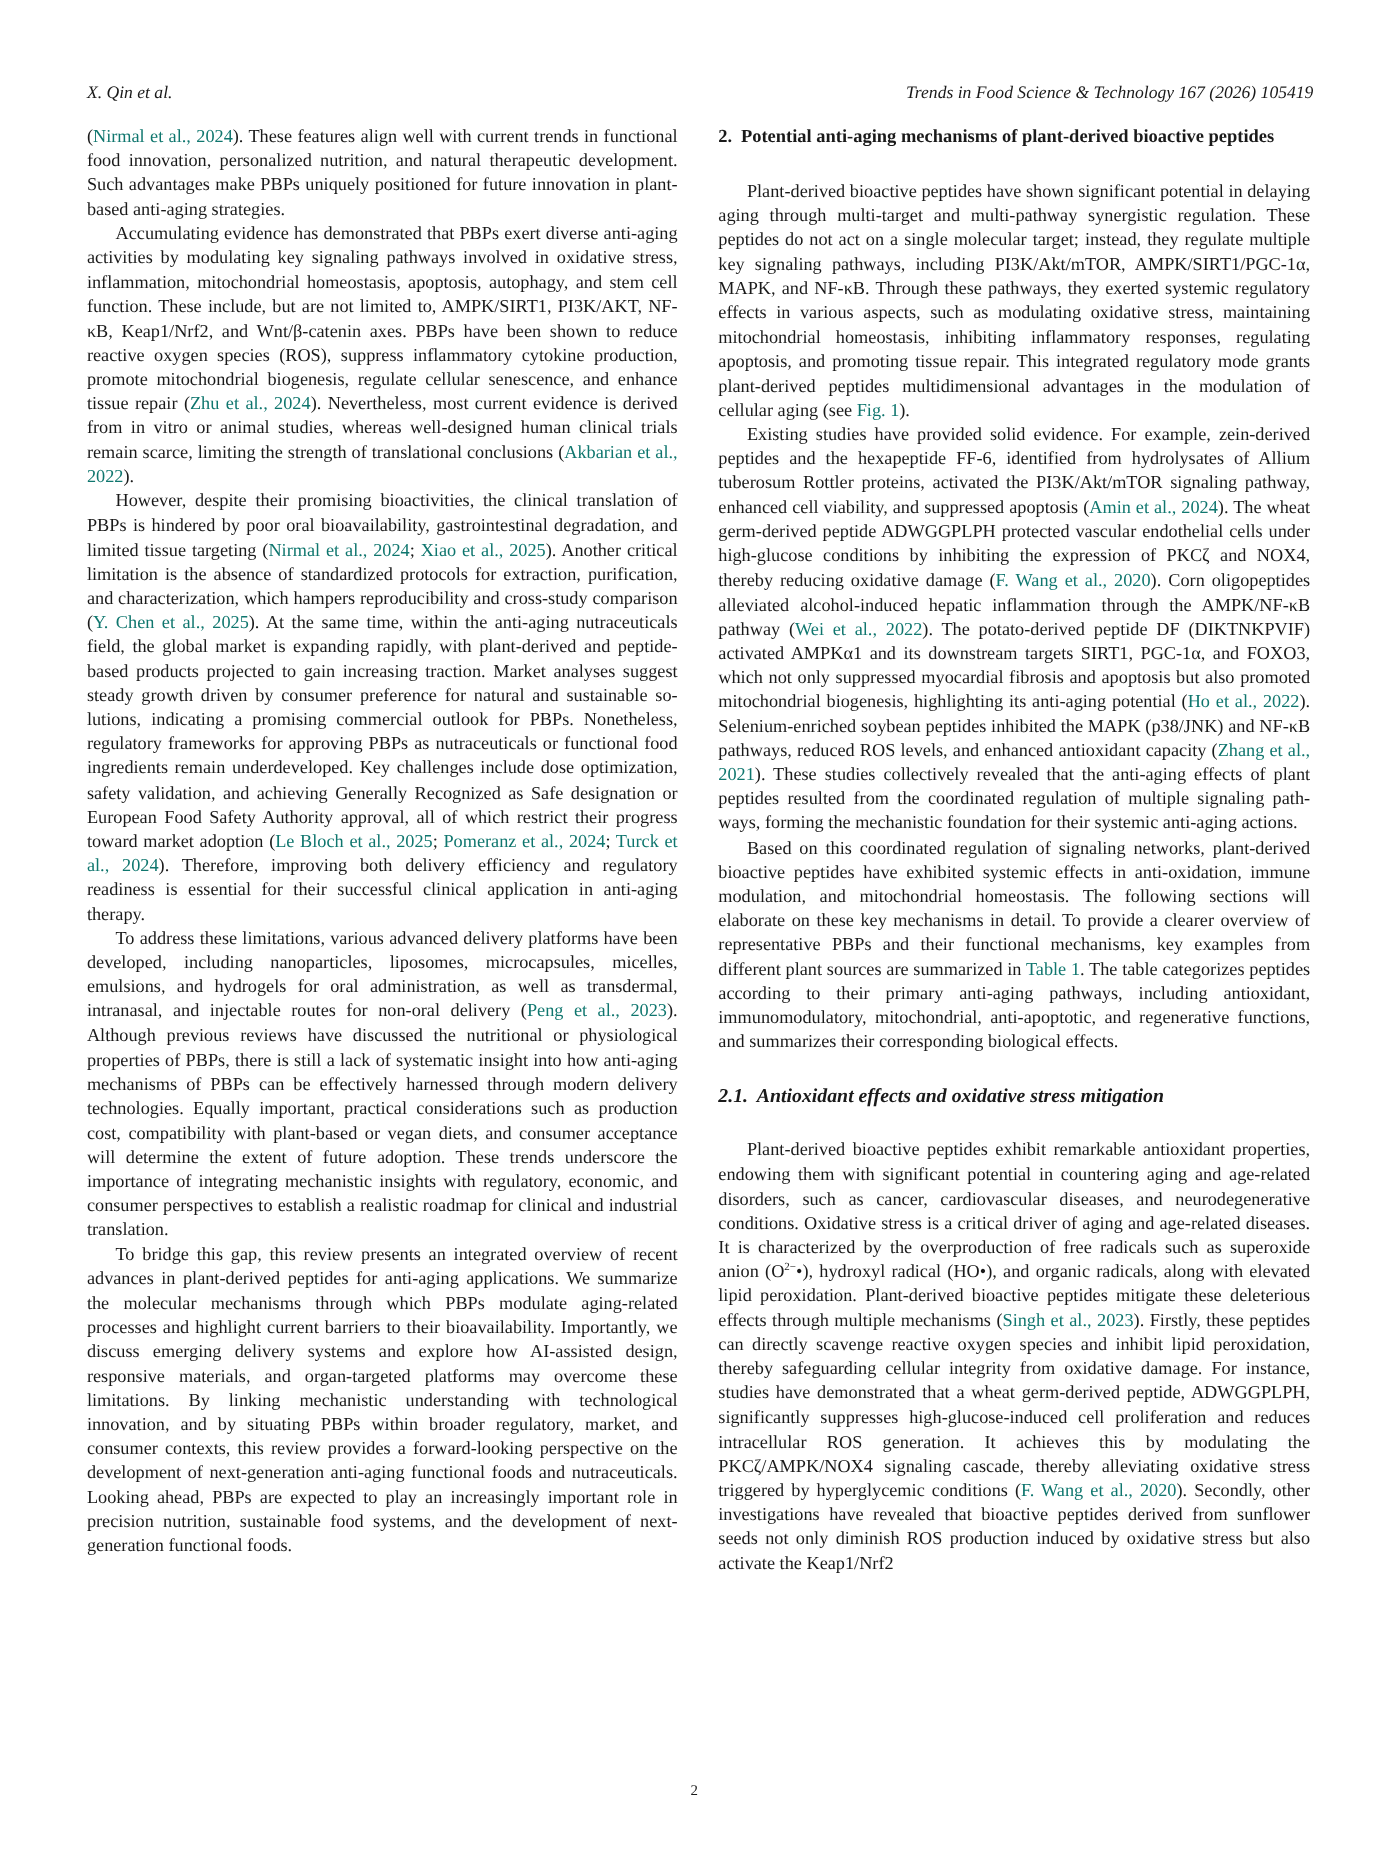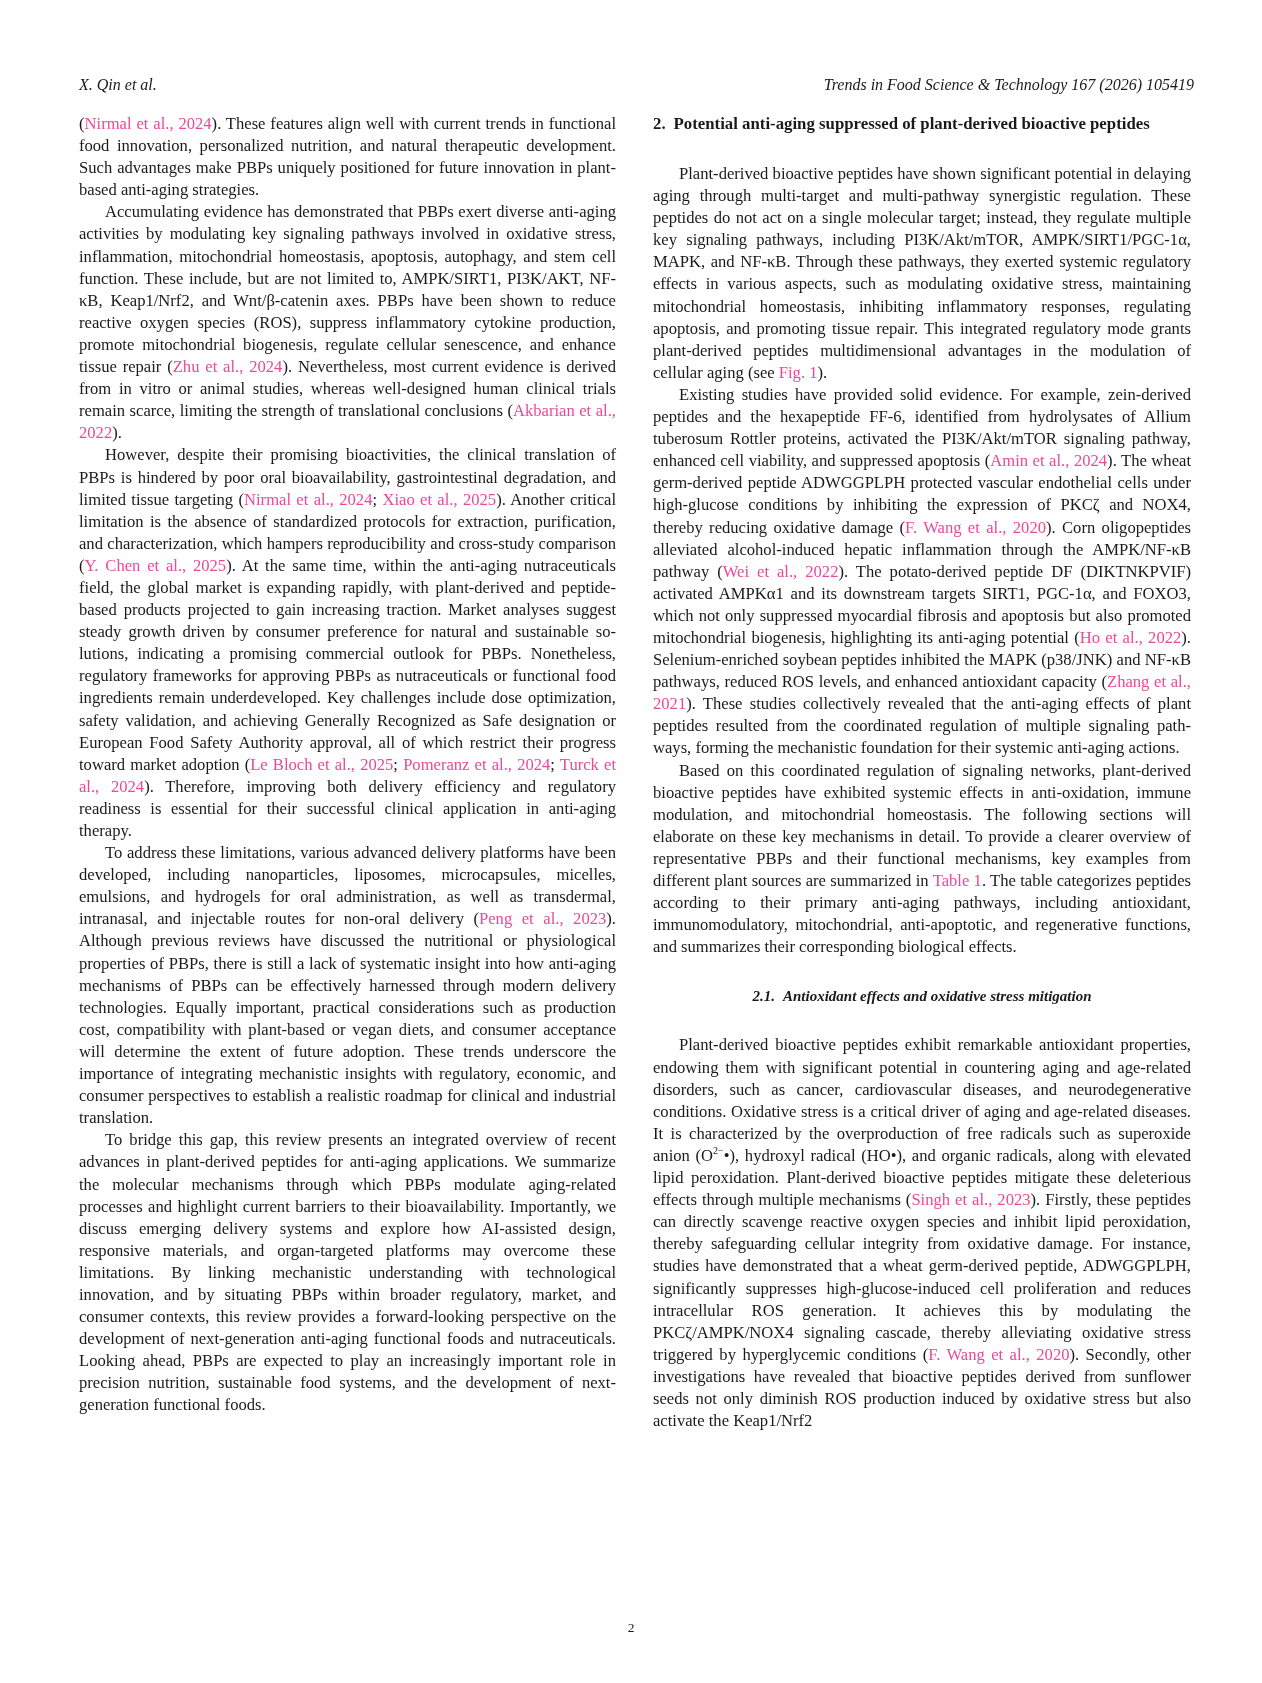--- a/index.html
+++ b/index.html
@@ -9,23 +9,23 @@
   .rh-left { left: 79px; }
   .rh-right { right: 68px; }
   .col { position: absolute; top: 113px; width: 537px; font-size: 16.6px; line-height: 22.1px;
          text-align: justify; hyphens: manual; }
   .col-left { left: 79px; }
   .col-right { left: 653px; width: 538px; }
   .col p { margin: 0; text-indent: 0; }
   .col p.indent { text-indent: 26px; }
   .section-heading { font-weight: bold; font-size: 16.8px; line-height: 22px; margin: 0 0 28px 0; text-align: left; }
   .section-heading .num { margin-right: 8px; }
-  .subsection-heading { font-style: italic; font-size: 15px; margin: 27px 0 27px 0; text-align: center; }
+  .subsection-heading { font-style: italic; font-size: 18px; margin: 27px 0 27px 0; text-align: left; }
   .subsection-heading .num { margin-right: 8px; }
-  .cite { color: #ec4899; text-decoration: none; cursor: pointer; }
+  .cite { color: #0f766e; text-decoration: none; cursor: pointer; }
   .italic { }
   sup { font-size: 10px; line-height: 0; }
   .page-number { position: absolute; top: 1620px; left: 0; width: 1262px; text-align: center; font-size: 13.5px; }
 </style>
 </head>
 <body>
 
 <div class="running-head rh-left">X. Qin et al.</div>
 <div class="running-head rh-right">Trends in Food Science &amp; Technology 167 (2026) 105419</div>
 
@@ -35,21 +35,21 @@
   <p class="indent"><span>Accumulating evidence has demonstrated that PBPs exert diverse anti-aging activities by modulating key signaling pathways involved in oxidative stress, inflammation, mitochondrial homeostasis, apoptosis, autophagy, and stem cell function. These include, but are not limited to, AMPK/SIRT1, PI3K/AKT, NF-κB, Keap1/Nrf2, and Wnt/β-catenin axes. PBPs have been shown to reduce reactive oxygen species (ROS), sup­press inflammatory cytokine production, promote mitochondrial biogenesis, regulate cellular senescence, and enhance tissue repair (</span><a class="cite">Zhu et al., 2024</a><span>). Nevertheless, most current evidence is derived from </span><span class="italic">in vitro</span><span> or animal studies, whereas well-designed human clinical trials remain scarce, limiting the strength of translational conclusions (</span><a class="cite">Akbarian et al., 2022</a><span>).</span></p>
 
   <p class="indent"><span>However, despite their promising bioactivities, the clinical trans­lation of PBPs is hindered by poor oral bioavailability, gastrointestinal degradation, and limited tissue targeting (</span><a class="cite">Nirmal et al., 2024</a><span>; </span><a class="cite">Xiao et al., 2025</a><span>). Another critical limitation is the absence of standardized pro­tocols for extraction, purification, and characterization, which hampers reproducibility and cross-study comparison (</span><a class="cite">Y. Chen et al., 2025</a><span>). At the same time, within the anti-aging nutraceuticals field, the global market is expanding rapidly, with plant-derived and peptide-based products projected to gain increasing traction. Market analyses suggest steady growth driven by consumer preference for natural and sustainable so­lutions, indicating a promising commercial outlook for PBPs. Nonethe­less, regulatory frameworks for approving PBPs as nutraceuticals or functional food ingredients remain underdeveloped. Key challenges include dose optimization, safety validation, and achieving Generally Recognized as Safe designation or European Food Safety Authority approval, all of which restrict their progress toward market adoption (</span><a class="cite">Le Bloch et al., 2025</a><span>; </span><a class="cite">Pomeranz et al., 2024</a><span>; </span><a class="cite">Turck et al., 2024</a><span>). Therefore, improving both delivery efficiency and regulatory readiness is essential for their successful clinical application in anti-aging therapy.</span></p>
 
   <p class="indent"><span>To address these limitations, various advanced delivery platforms have been developed, including nanoparticles, liposomes, microcap­sules, micelles, emulsions, and hydrogels for oral administration, as well as transdermal, intranasal, and injectable routes for non-oral delivery (</span><a class="cite">Peng et al., 2023</a><span>). Although previous reviews have discussed the nutritional or physiological properties of PBPs, there is still a lack of systematic insight into how anti-aging mechanisms of PBPs can be effectively harnessed through modern delivery technologies. Equally important, practical considerations such as production cost, compati­bility with plant-based or vegan diets, and consumer acceptance will determine the extent of future adoption. These trends underscore the importance of integrating mechanistic insights with regulatory, eco­nomic, and consumer perspectives to establish a realistic roadmap for clinical and industrial translation.</span></p>
 
   <p class="indent"><span>To bridge this gap, this review presents an integrated overview of recent advances in plant-derived peptides for anti-aging applications. We summarize the molecular mechanisms through which PBPs modu­late aging-related processes and highlight current barriers to their bioavailability. Importantly, we discuss emerging delivery systems and explore how AI-assisted design, responsive materials, and organ-targeted platforms may overcome these limitations. By linking mecha­nistic understanding with technological innovation, and by situating PBPs within broader regulatory, market, and consumer contexts, this review provides a forward-looking perspective on the development of next-generation anti-aging functional foods and nutraceuticals. Looking ahead, PBPs are expected to play an increasingly important role in precision nutrition, sustainable food systems, and the development of next-generation functional foods.</span></p>
 </div>
 
 <div class="col col-right">
-  <h2 class="section-heading"><span class="num">2.</span><span>Potential anti-aging suppressed of plant-derived bioactive peptides</span></h2>
+  <h2 class="section-heading"><span class="num">2.</span><span>Potential anti-aging mechanisms of plant-derived bioactive peptides</span></h2>
 
   <p class="indent"><span>Plant-derived bioactive peptides have shown significant potential in delaying aging through multi-target and multi-pathway synergistic regulation. These peptides do not act on a single molecular target; instead, they regulate multiple key signaling pathways, including PI3K/​Akt/mTOR, AMPK/SIRT1/PGC-1α, MAPK, and NF-κB. Through these pathways, they exerted systemic regulatory effects in various aspects, such as modulating oxidative stress, maintaining mitochondrial ho­meostasis, inhibiting inflammatory responses, regulating apoptosis, and promoting tissue repair. This integrated regulatory mode grants plant-derived peptides multidimensional advantages in the modulation of cellular aging (see </span><a class="cite">Fig. 1</a><span>).</span></p>
 
   <p class="indent"><span>Existing studies have provided solid evidence. For example, zein-derived peptides and the hexapeptide FF-6, identified from hydroly­sates of </span><span class="italic">Allium tuberosum</span><span> Rottler proteins, activated the PI3K/Akt/​mTOR signaling pathway, enhanced cell viability, and suppressed apoptosis (</span><a class="cite">Amin et al., 2024</a><span>). The wheat germ-derived peptide ADWGGPLPH protected vascular endothelial cells under high-glucose conditions by inhibiting the expression of PKCζ and NOX4, thereby reducing oxidative damage (</span><a class="cite">F. Wang et al., 2020</a><span>). Corn oligopeptides alleviated alcohol-induced hepatic inflammation through the AMPK/NF-κB pathway (</span><a class="cite">Wei et al., 2022</a><span>). The potato-derived peptide DF (DIKTNKPVIF) activated AMPKα1 and its downstream targets SIRT1, PGC-1α, and FOXO3, which not only suppressed myocardial fibrosis and apoptosis but also promoted mitochondrial biogenesis, highlighting its anti-aging potential (</span><a class="cite">Ho et al., 2022</a><span>). Selenium-enriched soybean pep­tides inhibited the MAPK (p38/JNK) and NF-κB pathways, reduced ROS levels, and enhanced antioxidant capacity (</span><a class="cite">Zhang et al., 2021</a><span>). These studies collectively revealed that the anti-aging effects of plant peptides resulted from the coordinated regulation of multiple signaling path­ways, forming the mechanistic foundation for their systemic anti-aging actions.</span></p>
 
   <p class="indent"><span>Based on this coordinated regulation of signaling networks, plant-derived bioactive peptides have exhibited systemic effects in anti-oxidation, immune modulation, and mitochondrial homeostasis. The following sections will elaborate on these key mechanisms in detail. To provide a clearer overview of representative PBPs and their functional mechanisms, key examples from different plant sources are summarized in </span><a class="cite">Table 1</a><span>. The table categorizes peptides according to their primary anti-aging pathways, including antioxidant, immunomodulatory, mito­chondrial, anti-apoptotic, and regenerative functions, and summarizes their corresponding biological effects.</span></p>
 
   <h3 class="subsection-heading"><span class="num">2.1.</span><span>Antioxidant effects and oxidative stress mitigation</span></h3>
 
   <p class="indent"><span>Plant-derived bioactive peptides exhibit remarkable antioxidant properties, endowing them with significant potential in countering aging and age-related disorders, such as cancer, cardiovascular diseases, and neurodegenerative conditions. Oxidative stress is a critical driver of aging and age-related diseases. It is characterized by the overproduction of free radicals such as superoxide anion (O</span><sup>2−</sup><span>•), hydroxyl radical (HO•), and organic radicals, along with elevated lipid peroxidation. Plant-derived bioactive peptides mitigate these deleterious effects through multiple mechanisms (</span><a class="cite">Singh et al., 2023</a><span>). Firstly, these peptides can directly scavenge reactive oxygen species and inhibit lipid peroxidation, thereby safeguarding cellular integrity from oxidative damage. For instance, studies have demonstrated that a wheat germ-derived peptide, ADWGGPLPH, significantly suppresses high-glucose-induced cell pro­liferation and reduces intracellular ROS generation. It achieves this by modulating the PKCζ/AMPK/NOX4 signaling cascade, thereby allevi­ating oxidative stress triggered by hyperglycemic conditions (</span><a class="cite">F. Wang et al., 2020</a><span>). Secondly, other investigations have revealed that bioactive peptides derived from sunflower seeds not only diminish ROS produc­tion induced by oxidative stress but also activate the Keap1/Nrf2</span></p>

